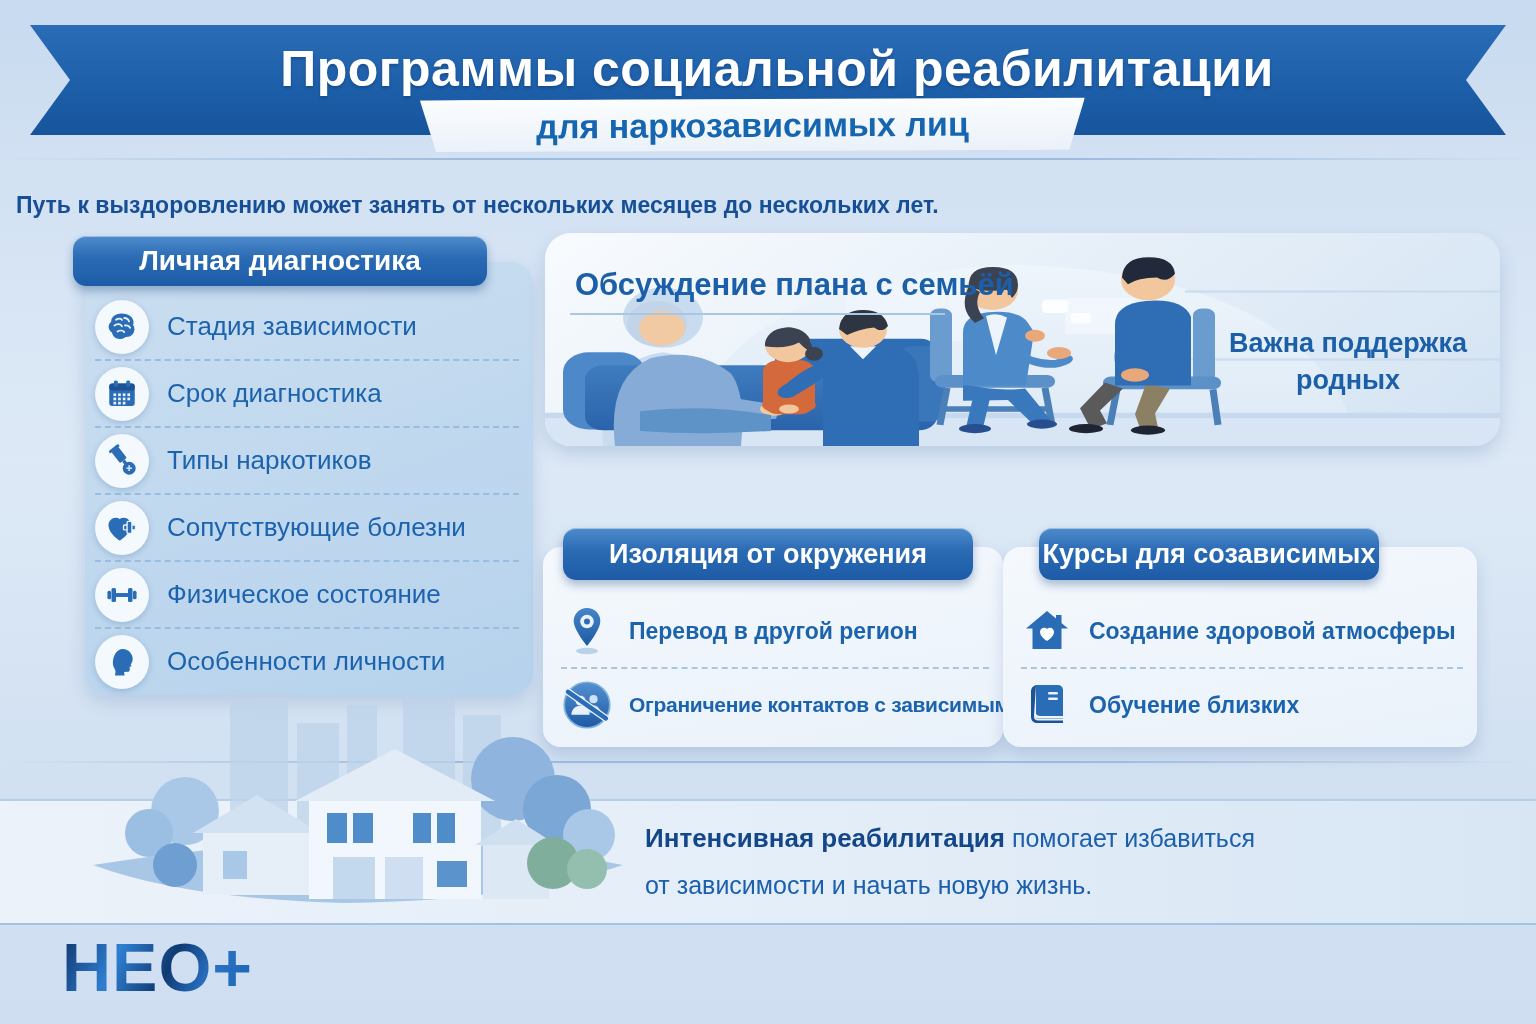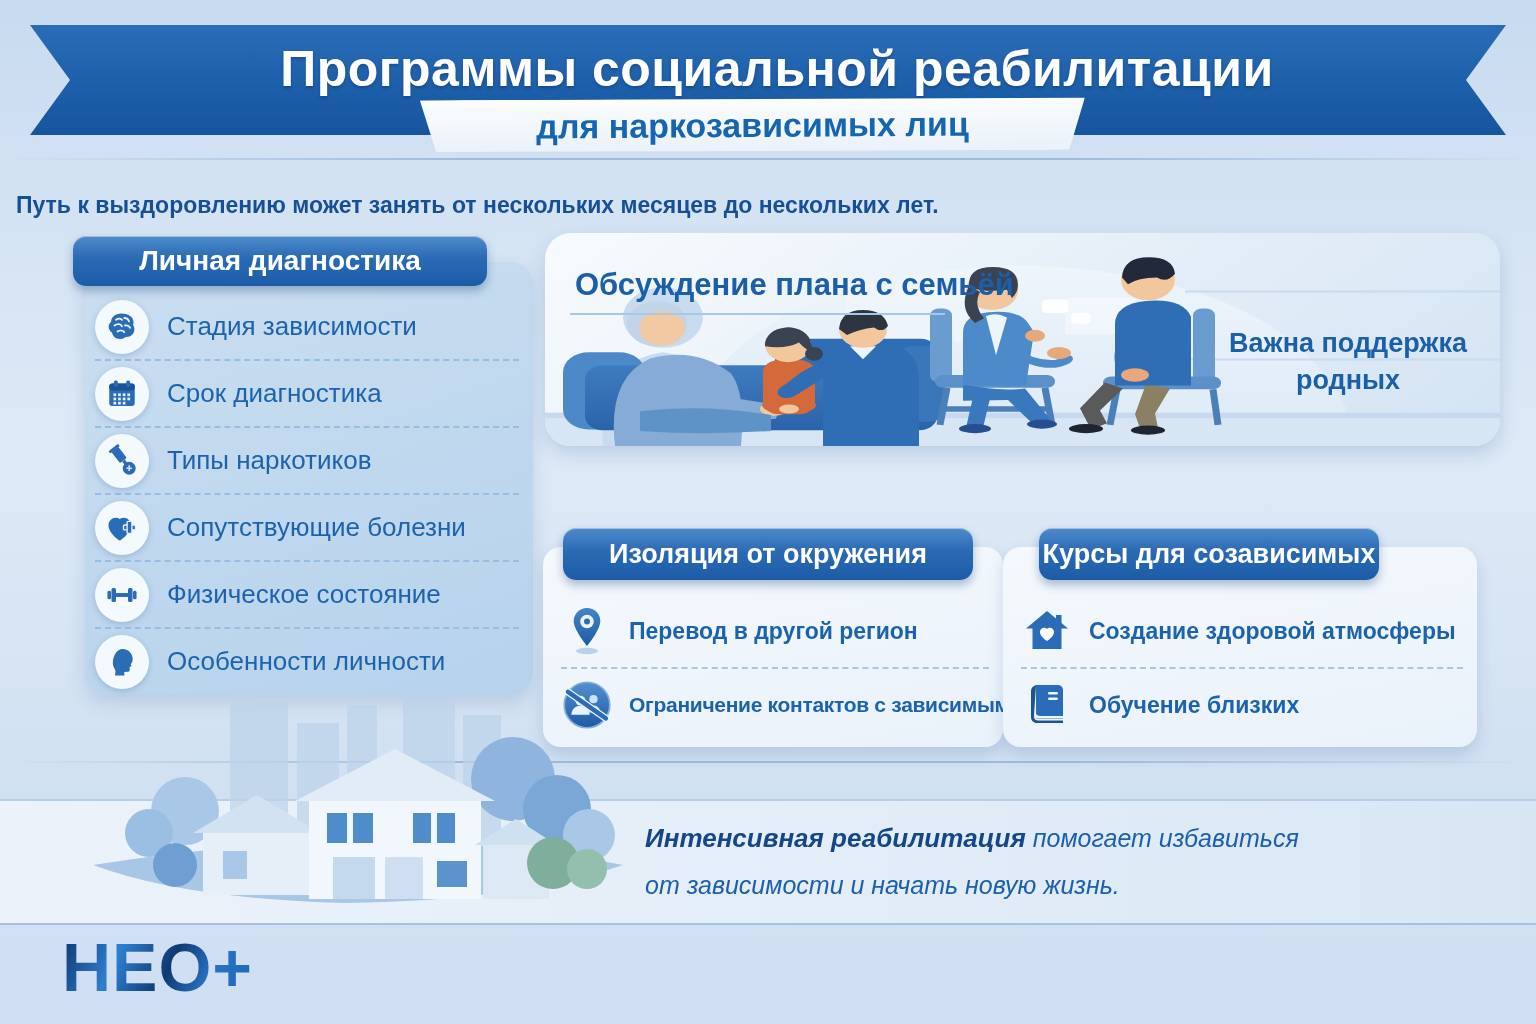--- a/index.html
+++ b/index.html
@@ -64,21 +64,21 @@
   .mid-items{position:absolute;left:18px;right:14px;top:48px;}
   .mid-item{height:72px;display:flex;align-items:center;gap:16px;}
   .mid-item:first-child{border-bottom:2px dashed #a7c6e3;}
   .mid-item .mi-ic{flex:0 0 52px;width:52px;height:52px;display:flex;align-items:center;justify-content:center;}
   .mid-item span.lbl{color:#1c63ae;font-size:23px;font-weight:600;white-space:nowrap;}
   .mid-item span.lbl.tight{font-size:21px;letter-spacing:-.3px;}
   
   .band{position:absolute;left:0;top:799px;width:1536px;height:122px;
     background:linear-gradient(90deg,#ecf2fa 0%,#e4eef8 50%,#d8e6f4 100%);
     border-top:2px solid #b5cfe9;border-bottom:2px solid #a3c3e4;}
-  .band-text{position:absolute;left:645px;top:14px;margin:0;font-size:25px;line-height:47px;color:#1b5fae;font-weight:500;font-style:italic;}
+  .band-text{position:absolute;left:645px;top:14px;margin:0;font-size:25px;line-height:47px;color:#1b5fae;font-weight:500;}
   .band-text .emph{font-weight:700;color:#14478a;font-size:26px;}
   
   .city{position:absolute;left:85px;top:693px;width:545px;height:215px;}
   
   .logo{position:absolute;left:62px;top:928px;font-size:68px;font-weight:900;letter-spacing:1px;
     background:linear-gradient(115deg,#0e3166 0%,#2f7fd1 30%,#0f3a72 55%,#2a72c4 75%,#1b63b5 100%);
     -webkit-background-clip:text;background-clip:text;color:transparent;}
 </style>
 </head>
 <body>

